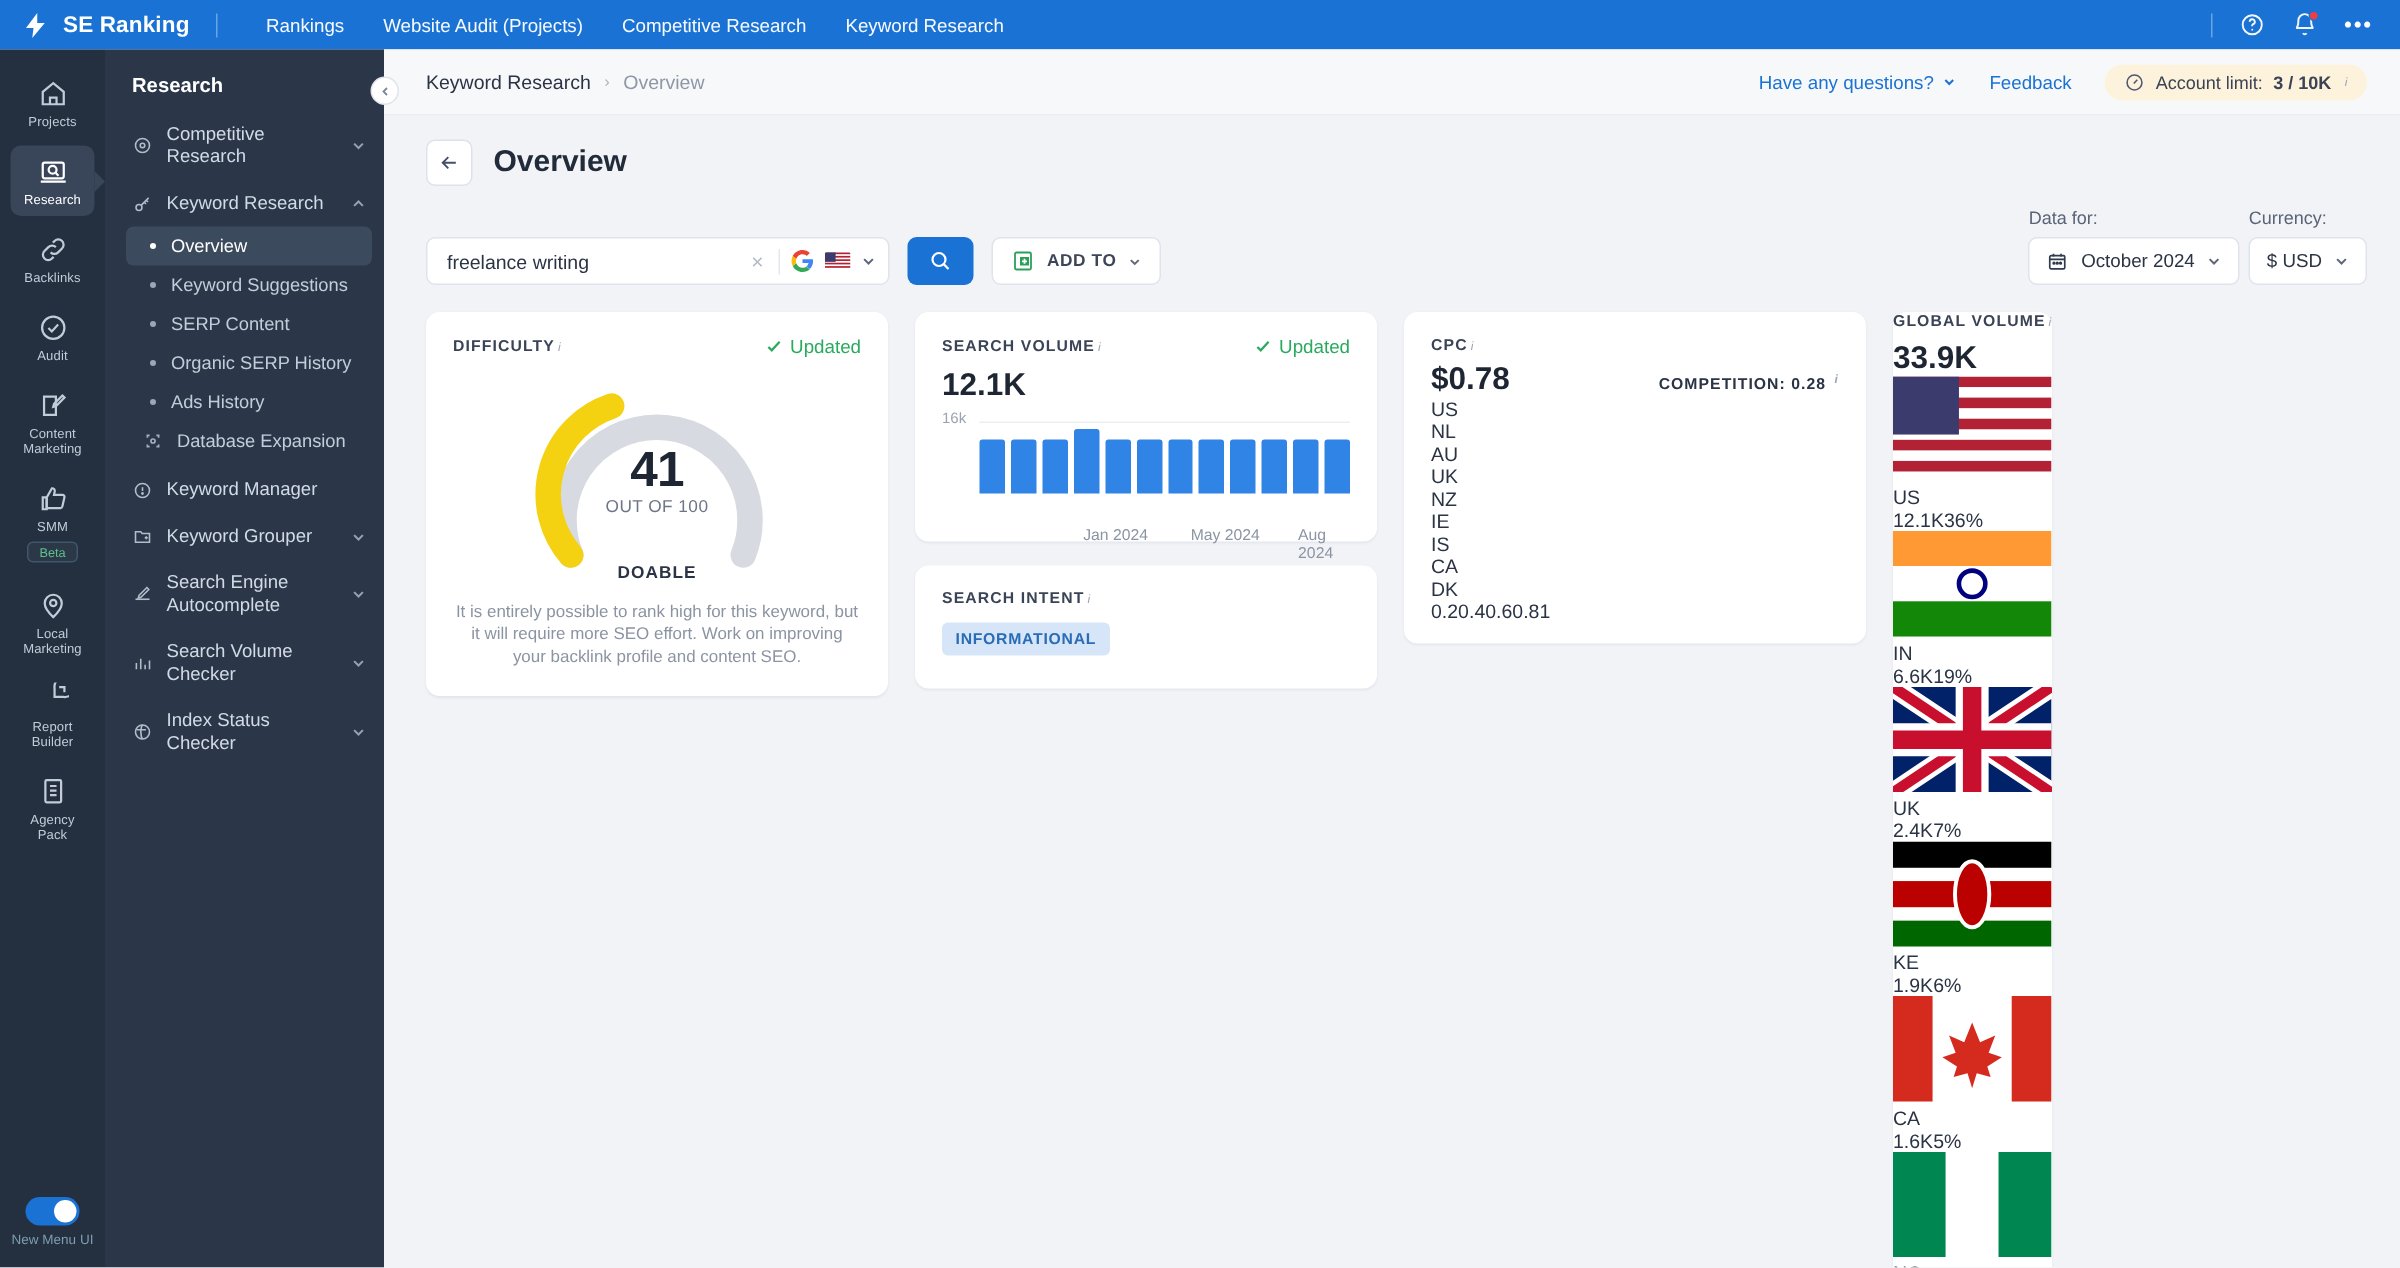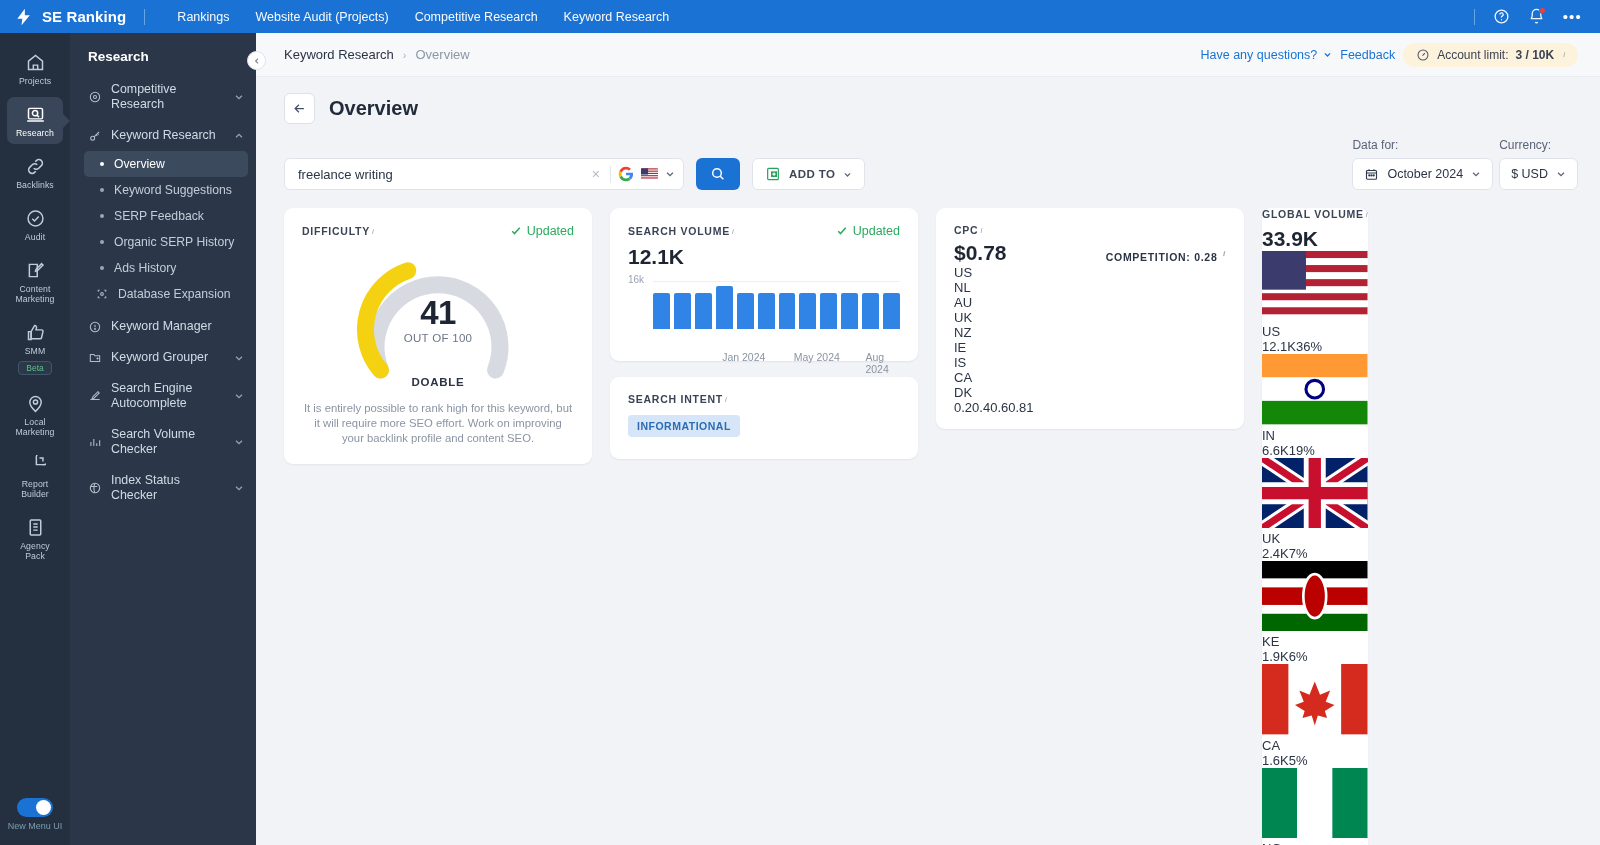--- a/index.html
+++ b/index.html
@@ -88,21 +88,21 @@
     background: #fff; border: 1px solid #dfe4ec; display: flex; align-items: center; justify-content: center;
     z-index: 5; color: #7b8799; font-size: 10px;
   }
   .crumb-bar {
     height: 44px; flex: 0 0 44px; background: #f7f8fa; display: flex; align-items: center;
     padding: 0 22px 0 28px; border-bottom: 1px solid #e9ecf2;
   }
   .crumb-a { color: #2b3445; font-size: 13px; }
   .crumb-sep { color: #aab3c0; margin: 0 9px; font-size: 11px; }
   .crumb-cur { color: #8d97a6; font-size: 13px; }
-  .crumb-right { margin-left: auto; display: flex; align-items: center; gap: 8px; text-align: center; }
+  .crumb-right { margin-left: auto; display: flex; align-items: center; gap: 22px; text-align: center; }
   .link-blue { color: #1a73d4; font-size: 12.5px; text-decoration: none; display: flex; align-items: center; gap: 6px; }
   .acct-pill {
     background: #fdf3dd; border-radius: 14px; padding: 5px 13px; display: flex; align-items: center;
     gap: 7px; font-size: 12px; color: #3b4354;
   }
   .acct-pill b { font-weight: bold; }
   .sup-i { font-size: 8px; color: #9aa4b2; font-style: italic; vertical-align: super; margin-left: 2px; }
 
   .content { flex: 1 1 auto; overflow: hidden; padding: 0 22px 0 28px; }
 
@@ -110,21 +110,21 @@
   .page-head { display: flex; align-items: center; gap: 14px; padding: 16px 0 0; }
   .back-btn {
     width: 31px; height: 31px; border: 1px solid #dde2ea; background: #fff; border-radius: 6px;
     display: flex; align-items: center; justify-content: center; color: #44506a;
   }
   .page-title { font-size: 20px; font-weight: bold; color: #222b3a; }
 
   
   .search-row { display: flex; align-items: flex-end; gap: 12px; padding: 14px 0 18px; }
   .search-box {
-    width: 400px; height: 32px; background: #fff; border: 1px solid #dfe4ec; border-radius: 6px;
+    width: 309px; height: 32px; background: #fff; border: 1px solid #dfe4ec; border-radius: 6px;
     display: flex; align-items: center; padding: 0 8px 0 13px; gap: 7px;
   }
   .search-box input {
     flex: 1 1 auto; border: none; outline: none; font-size: 13px; color: #2b3445;
     font-family: "Liberation Sans", sans-serif; background: transparent;
   }
   .clear-x { color: #b3bbc7; font-size: 14px; padding: 0 3px; }
   .vsep { width: 1px; height: 17px; background: #e3e7ee; }
   .flag { width: 17px; height: 12px; border-radius: 1px; display: block; }
   .btn-search {
@@ -402,21 +402,21 @@
       <div class="nav-sub active">
         <span class="bullet"></span>
         <span>Overview</span>
       </div>
       <div class="nav-sub">
         <span class="bullet"></span>
         <span>Keyword Suggestions</span>
       </div>
       <div class="nav-sub">
         <span class="bullet"></span>
-        <span>SERP Feedback</span>
+        <span>SERP Content</span>
       </div>
       <div class="nav-sub">
         <span class="bullet"></span>
         <span>Organic SERP History</span>
       </div>
       <div class="nav-sub">
         <span class="bullet"></span>
         <span>Ads History</span>
       </div>
       <div class="nav-sub">

